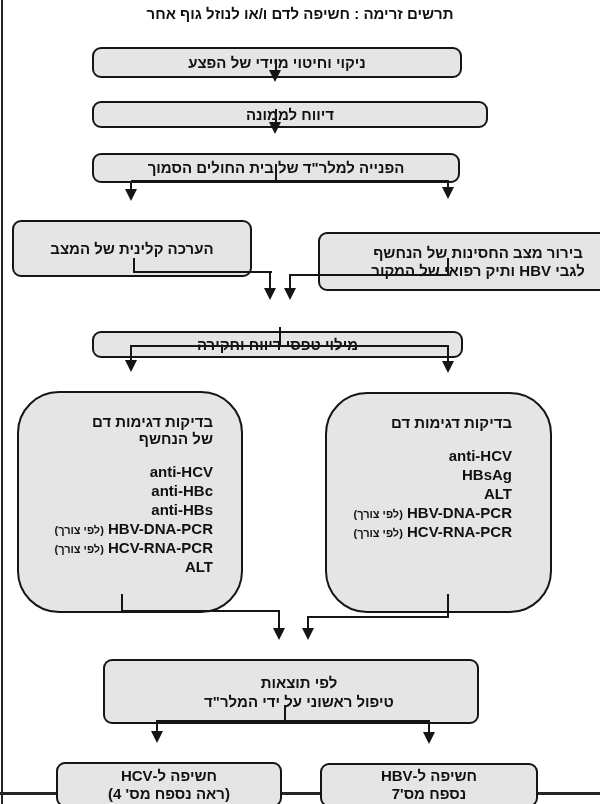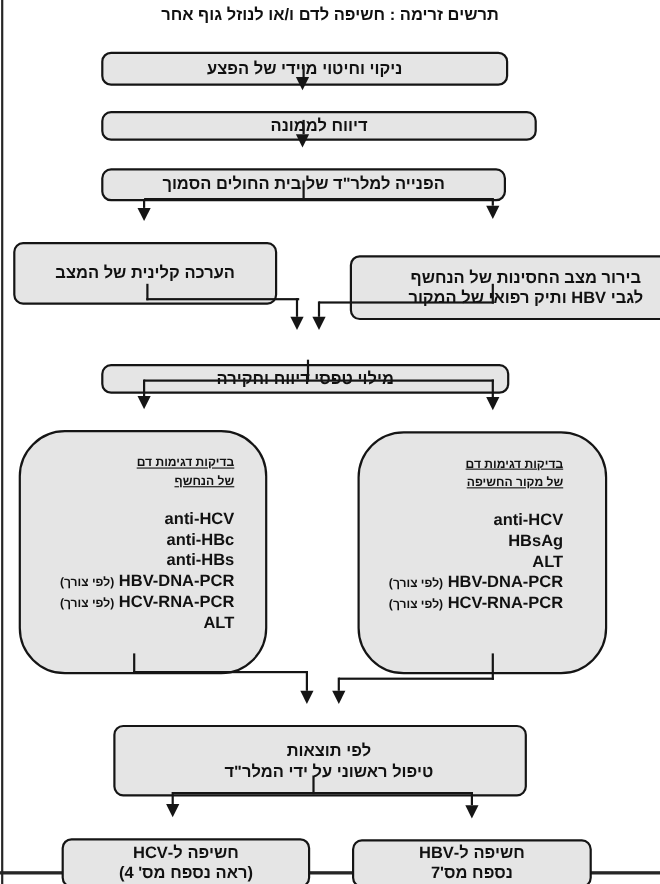--- a/index.html
+++ b/index.html
@@ -41,21 +41,21 @@
     color: #111;
     text-align: center;
     direction: rtl;
     margin-top: 19px;
   }
   .panel {
     border-radius: 42px;
     display: block;
     text-align: right;
   }
-  .panel .panel-header { font-size: 11px; line-height: 17px; text-decoration: underline; }
+  .panel .panel-header { font-size: 15px; line-height: 17px; }
   .panel .panel-gap { height: 16px; }
   .test-line { font-size: 15px; line-height: 17px; white-space: nowrap; }
   .test-note { font-size: 11px; }
 
   .vline { position: absolute; width: 2px; background: #151515; }
   .hline { position: absolute; height: 2px; background: #151515; }
   .arrowhead {
     position: absolute;
     width: 0; height: 0;
     border-left: 6px solid transparent;
@@ -144,21 +144,20 @@
     <div class="test-line"><span class="test-name">anti-HCV</span> <span class="test-note"></span></div>
     <div class="test-line"><span class="test-name">anti-HBc</span> <span class="test-note"></span></div>
     <div class="test-line"><span class="test-name">anti-HBs</span> <span class="test-note"></span></div>
     <div class="test-line"><span class="test-name">HBV-DNA-PCR</span> <span class="test-note">(לפי צורך)</span></div>
     <div class="test-line"><span class="test-name">HCV-RNA-PCR</span> <span class="test-note">(לפי צורך)</span></div>
     <div class="test-line"><span class="test-name">ALT</span> <span class="test-note"></span></div>
   </div>
 
   <div id="source-panel" class="box panel">
     <div class="panel-header">בדיקות דגימות דם</div>
-    <div class="panel-header">של מקור החשיפה</div>
     <div class="panel-gap"></div>
     <div class="test-line"><span class="test-name">anti-HCV</span> <span class="test-note"></span></div>
     <div class="test-line"><span class="test-name">HBsAg</span> <span class="test-note"></span></div>
     <div class="test-line"><span class="test-name">ALT</span> <span class="test-note"></span></div>
     <div class="test-line"><span class="test-name">HBV-DNA-PCR</span> <span class="test-note">(לפי צורך)</span></div>
     <div class="test-line"><span class="test-name">HCV-RNA-PCR</span> <span class="test-note">(לפי צורך)</span></div>
   </div>
 
   <div class="vline" style="left:121px; top:594px; height:18px;"></div>
   <div class="hline" style="left:121px; top:610px; width:159px;"></div>

